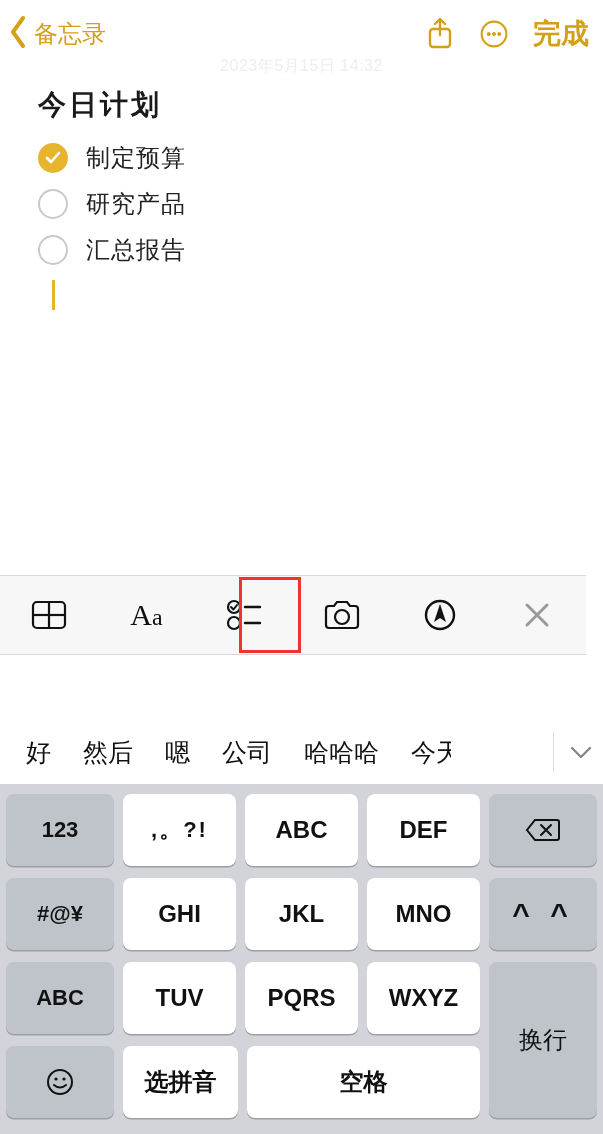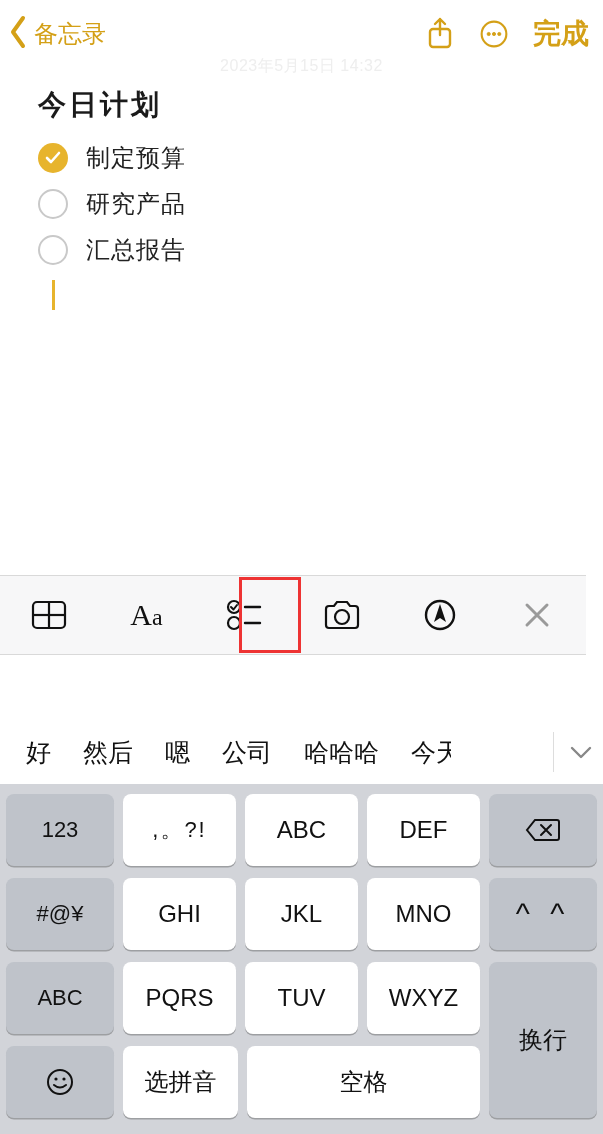--- a/index.html
+++ b/index.html
@@ -40,21 +40,21 @@
 
   
   .sugg { position:absolute; top:720px; left:0; right:0; height:64px; background:#fff; display:flex; align-items:center; padding:0 10px; }
   .sugg-item { font-size:25px; color:#111; padding:0 16px; white-space:nowrap; }
   .sugg-collapse { margin-left:auto; width:40px; height:40px; display:flex; align-items:center; justify-content:center; border-left:1px solid #ddd; padding-left:14px;}
   .sugg-collapse svg { stroke:#888; }
 
   
   .kbd { position:absolute; top:784px; left:0; right:0; bottom:0; background:#d2d4d9; padding:10px 6px 6px 6px; display:flex; flex-direction:column; gap:12px; }
   .krow { display:flex; gap:9px; }
-  .key { background:#fff; border-radius:8px; box-shadow:0 1.5px 0 rgba(0,0,0,0.25); display:flex; align-items:center; justify-content:center; font-size:24px; color:#111; height:72px; }
+  .key { background:#fff; border-radius:8px; box-shadow:0 1.5px 0 rgba(0,0,0,0.25); display:flex; align-items:center; justify-content:center; font-size:24px; color:#111; height:72px;font-weight:bold; }
   .key.grey { background:#bfc3ca; }
   .key.func { font-size:22px; }
   .c-narrow { width:108px; flex-shrink:0; }
   .c-wide { flex:1; }
   .col-return { width:108px; flex-shrink:0; display:flex; }
   .return-key { background:#bfc3ca; border-radius:8px; box-shadow:0 1.5px 0 rgba(0,0,0,0.25); display:flex; align-items:center; justify-content:center; font-size:24px; color:#111; width:100%; }
   .k-small { font-size:22px; letter-spacing:2px; }
   .faces { font-size:30px; letter-spacing:6px; }
   .row34 { display:flex; gap:9px; height:156px; }
   .leftcols { display:flex; flex-direction:column; gap:12px; flex:1; }
@@ -191,22 +191,22 @@
       <div class="key c-wide">GHI</div>
       <div class="key c-wide">JKL</div>
       <div class="key c-wide">MNO</div>
       <div class="key grey c-narrow faces">^ ^</div>
     </div>
 
     <div class="row34">
       <div class="leftcols">
         <div class="krow" style="height:72px;">
           <div class="key grey c-narrow func">ABC</div>
+          <div class="key c-wide">TUV</div>
           <div class="key c-wide">PQRS</div>
-          <div class="key c-wide">TUV</div>
           <div class="key c-wide">WXYZ</div>
         </div>
         <div class="krow" style="height:72px;">
           <div class="key grey c-narrow">
             <svg width="30" height="30" viewBox="0 0 30 30" fill="none">
               <circle cx="15" cy="15" r="12" stroke="#111" stroke-width="2"></circle>
               <circle cx="11" cy="12" r="1.6" fill="#111"></circle>
                 <circle cx="19" cy="12" r="1.6" fill="#111"></circle>
               <path d="M9 18 Q15 23 21 18" stroke="#111" stroke-width="2" fill="none" stroke-linecap="round"></path>
             </svg>

